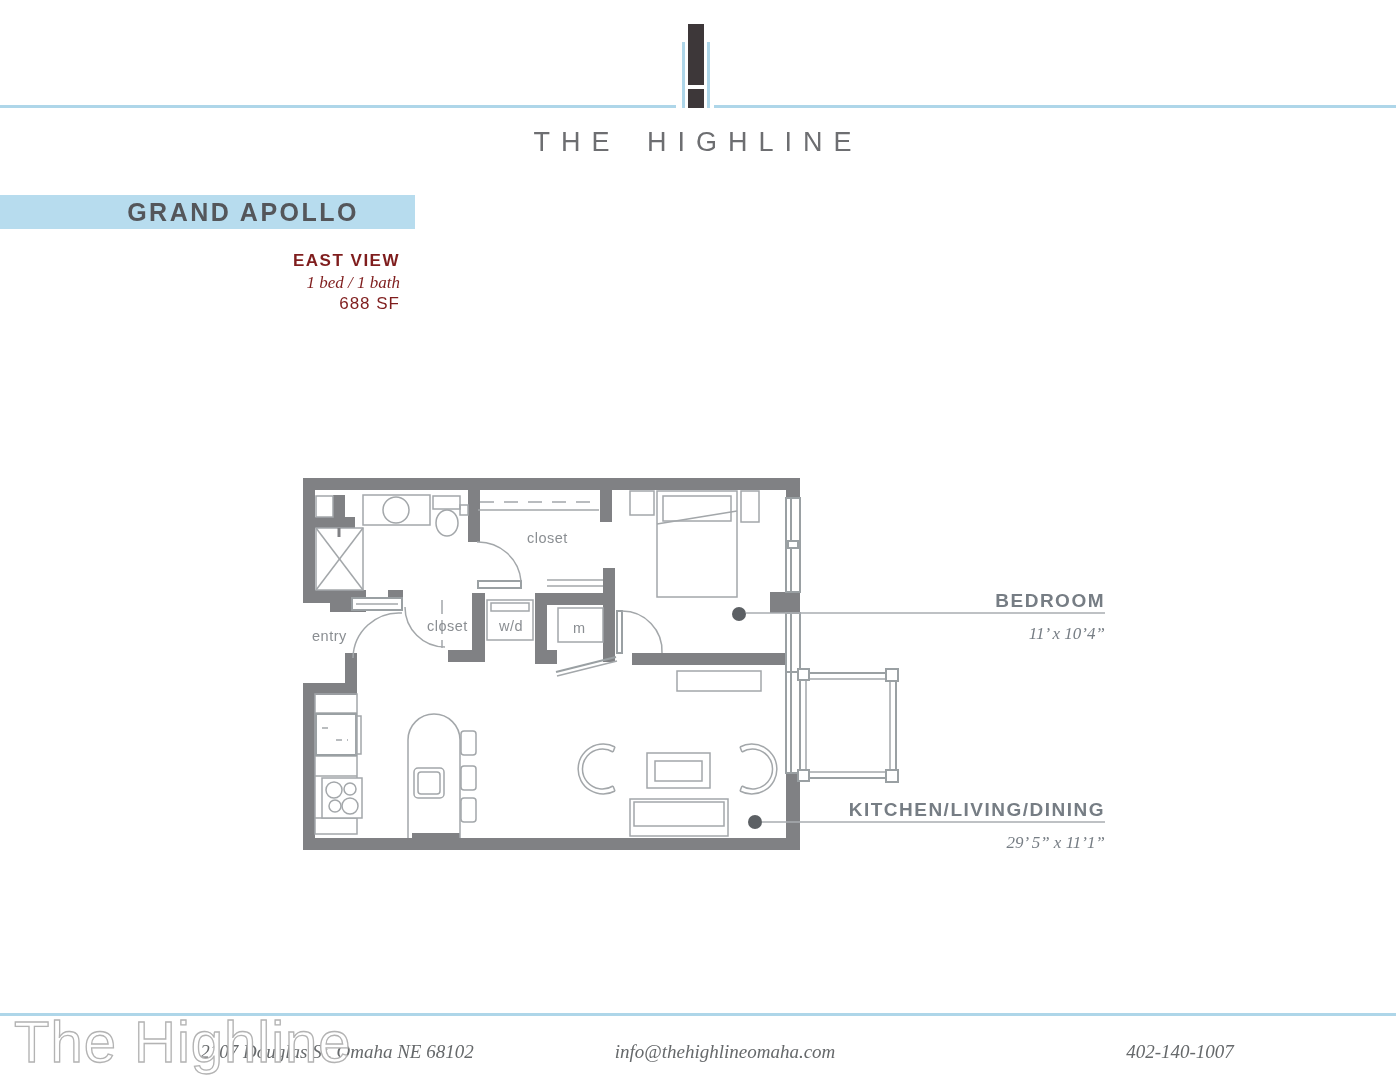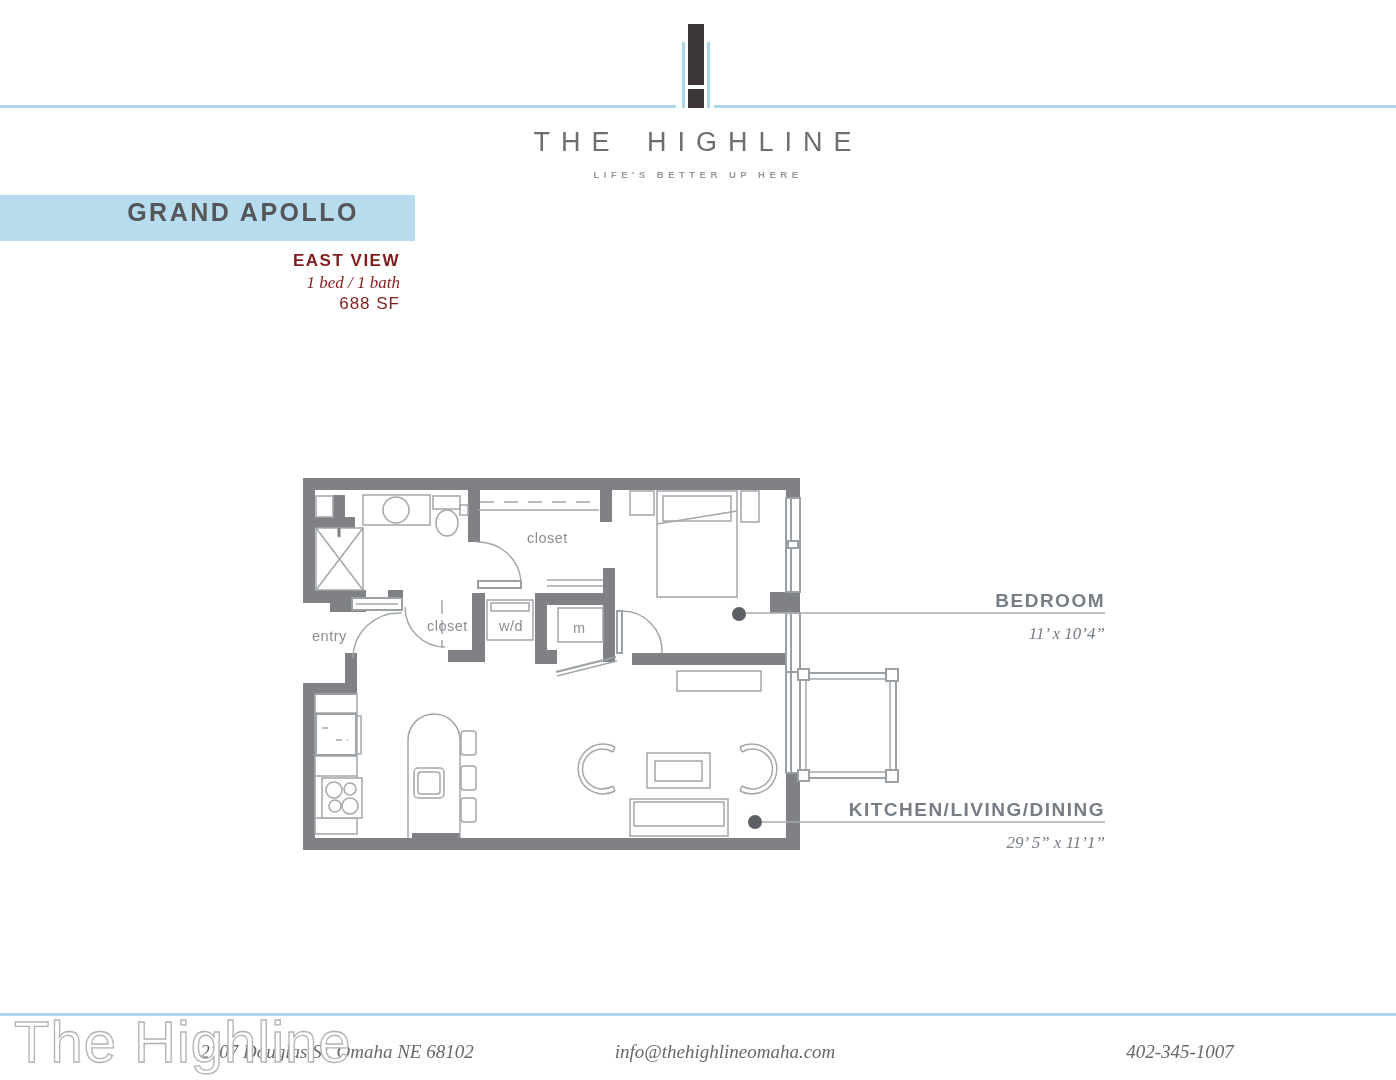--- a/index.html
+++ b/index.html
@@ -13,21 +13,21 @@
   .logo-bar-upper{position:absolute;left:688px;top:24px;width:16px;height:61px;background:#3d3739;}
   .logo-bar-lower{position:absolute;left:688px;top:89px;width:16px;height:19px;background:#3d3739;}
   .logo-vline{position:absolute;top:42px;width:3px;height:66px;background:#aed6e9;}
   .logo-vline.l{left:682px;} .logo-vline.r{left:707px;}
   .brand-title{position:absolute;top:127px;left:0;width:1396px;text-align:center;
     font-size:27px;font-weight:400;letter-spacing:11px;word-spacing:8px;color:#6d6e71;}
   .brand-tagline{position:absolute;top:169px;left:0;width:1396px;text-align:center;
     font-size:9.5px;font-weight:700;letter-spacing:4.5px;color:#97989a;}
 
   
-  .plan-banner{position:absolute;top:195px;left:0;width:415px;height:46px;background:#b7dcee;}
+  .plan-banner{position:absolute;top:195px;left:0;width:415px;height:34px;background:#b7dcee;}
   .plan-banner span{display:block;line-height:34px;text-align:right;padding-right:56px;
     font-size:25px;font-weight:700;letter-spacing:2.5px;color:#54565a;}
   .plan-meta{position:absolute;top:250px;left:0;width:400px;text-align:right;color:#7f1d1d;}
   .plan-view{font-size:17px;font-weight:700;letter-spacing:1.5px;line-height:22px;}
   .plan-config{font-family:"Liberation Serif",serif;font-style:italic;font-size:17px;line-height:21px;margin-left:11px;}
   .plan-area{font-size:17px;font-weight:400;letter-spacing:1px;line-height:21px;}
 
   
   .plan-svg{position:absolute;left:0;top:0;width:1396px;height:1080px;}
   .fx{fill:none;stroke:#a3a7aa;stroke-width:1.5;}
@@ -56,21 +56,20 @@
 
 <div class="page">
 
   <div class="rule rule-top-left"></div>
   <div class="rule rule-top-right"></div>
   <div class="logo-vline l"></div>
   <div class="logo-vline r"></div>
   <div class="logo-bar-upper"></div>
   <div class="logo-bar-lower"></div>
   <div class="brand-title">THE HIGHLINE</div>
-  <div class="brand-tagline">LIFE'S BETTER UP HERE</div>
 
   <div class="plan-banner">
     <span>GRAND APOLLO</span>
   </div>
   <div class="plan-meta">
     <div class="plan-view">EAST VIEW</div>
     <div class="plan-config">1 bed / 1 bath</div>
     <div class="plan-area">688 SF</div>
   </div>
 
@@ -229,15 +228,15 @@
       <line x1="762" y1="822" x2="1105" y2="822" stroke="#a9adb0" stroke-width="1.5"></line>
       <text class="callout-label" x="1105" y="816" text-anchor="end">KITCHEN/LIVING/DINING</text>
       <text class="callout-dim" x="1105" y="848" text-anchor="end">29’ 5” x 11’1”</text>
     </g>
   </svg>
 
   <div class="rule rule-bottom"></div>
   <div class="watermark">The Highline</div>
   <div class="footer-item footer-address">2107 Douglas St, Omaha NE 68102</div>
   <div class="footer-item footer-email">info@thehighlineomaha.com</div>
-  <div class="footer-item footer-phone">402-345-1007</div>
+  <div class="footer-item footer-phone">402-140-1007</div>
 
 </div>
 
 </body></html>

